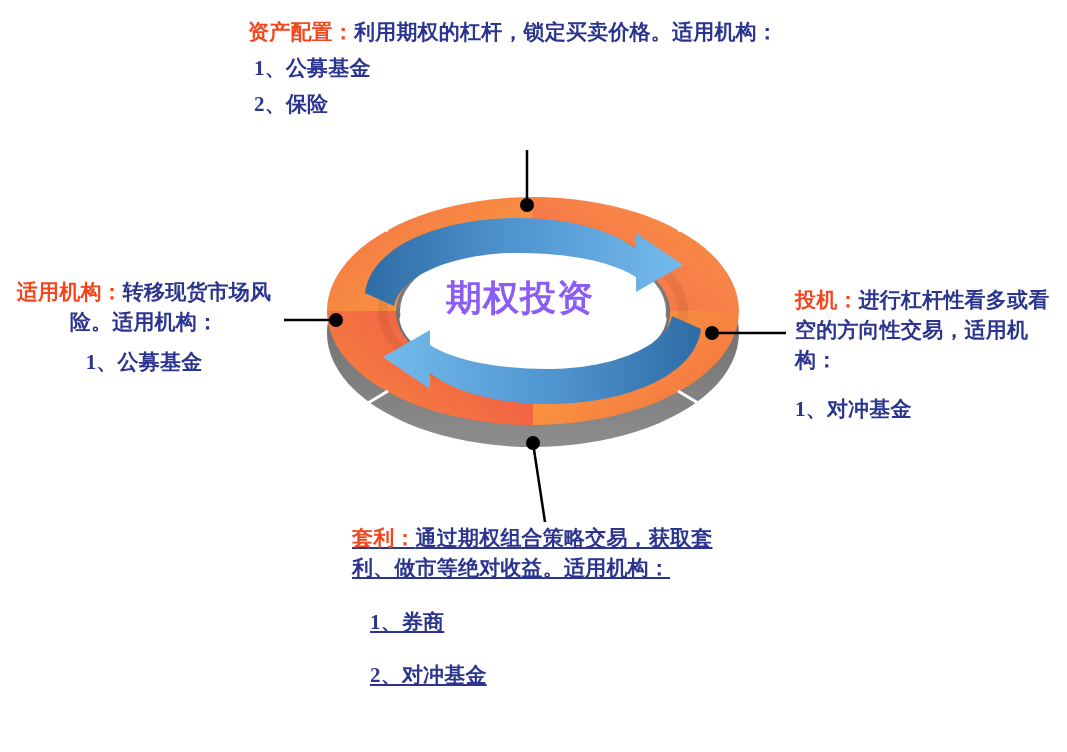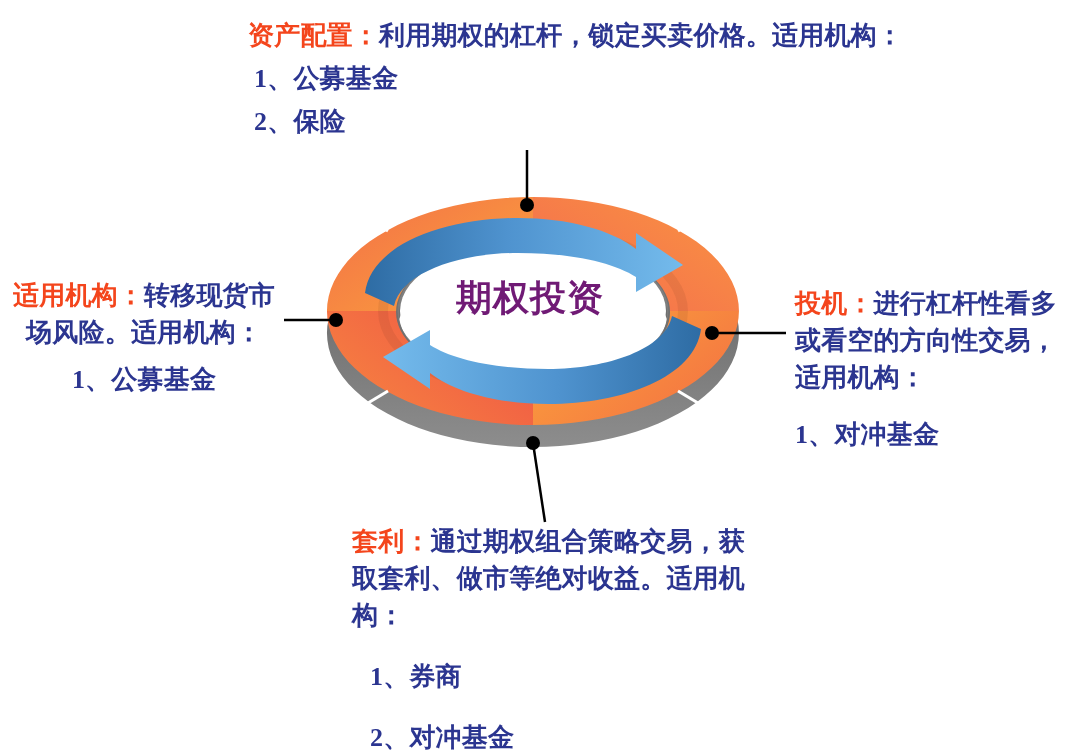--- a/index.html
+++ b/index.html
@@ -13,21 +13,21 @@
     position: relative;
     overflow: hidden;
     font-family: "Liberation Serif", "DejaVu Serif", serif;
   }
 
   .callout {
     position: absolute;
     color: #2b3590;
     font-weight: bold;
     line-height: 1.42;
-    font-size: 26px;
+    font-size: 21px;
     letter-spacing: 0.2px;
   }
   .callout .lead {
     color: #f4451c;
     font-weight: bold;
   }
   .callout .item {
     display: block;
     margin-top: 6px;
   }
@@ -59,40 +59,41 @@
     text-align: left;
   }
   #callout-right .item { margin-top: 20px; }
 
   
   #callout-bottom {
     left: 352px;
     top: 524px;
     width: 400px;
     text-align: left;
+    text-decoration: underline;
   }
   #callout-bottom .item { margin-top: 24px; margin-left: 18px; }
 
   
   #ring-stage {
     position: absolute;
     left: 268px;
     top: 140px;
     width: 530px;
     height: 390px;
   }
   #ring-stage svg { display: block; }
 
   .center-label {
     position: absolute;
-    left: 410px;
+    left: 400px;
     top: 277px;
     width: 240px;
     text-align: center;
-    color: #701a75;
+    color: #8b5cf6;
     font-weight: bold;
     font-size: 36px;
     line-height: 1.18;
     letter-spacing: 1px;
     font-family: "Liberation Sans", "DejaVu Sans", sans-serif;
   }
   .center-label span { display: block; }
 </style>
 </head>
 <body>

